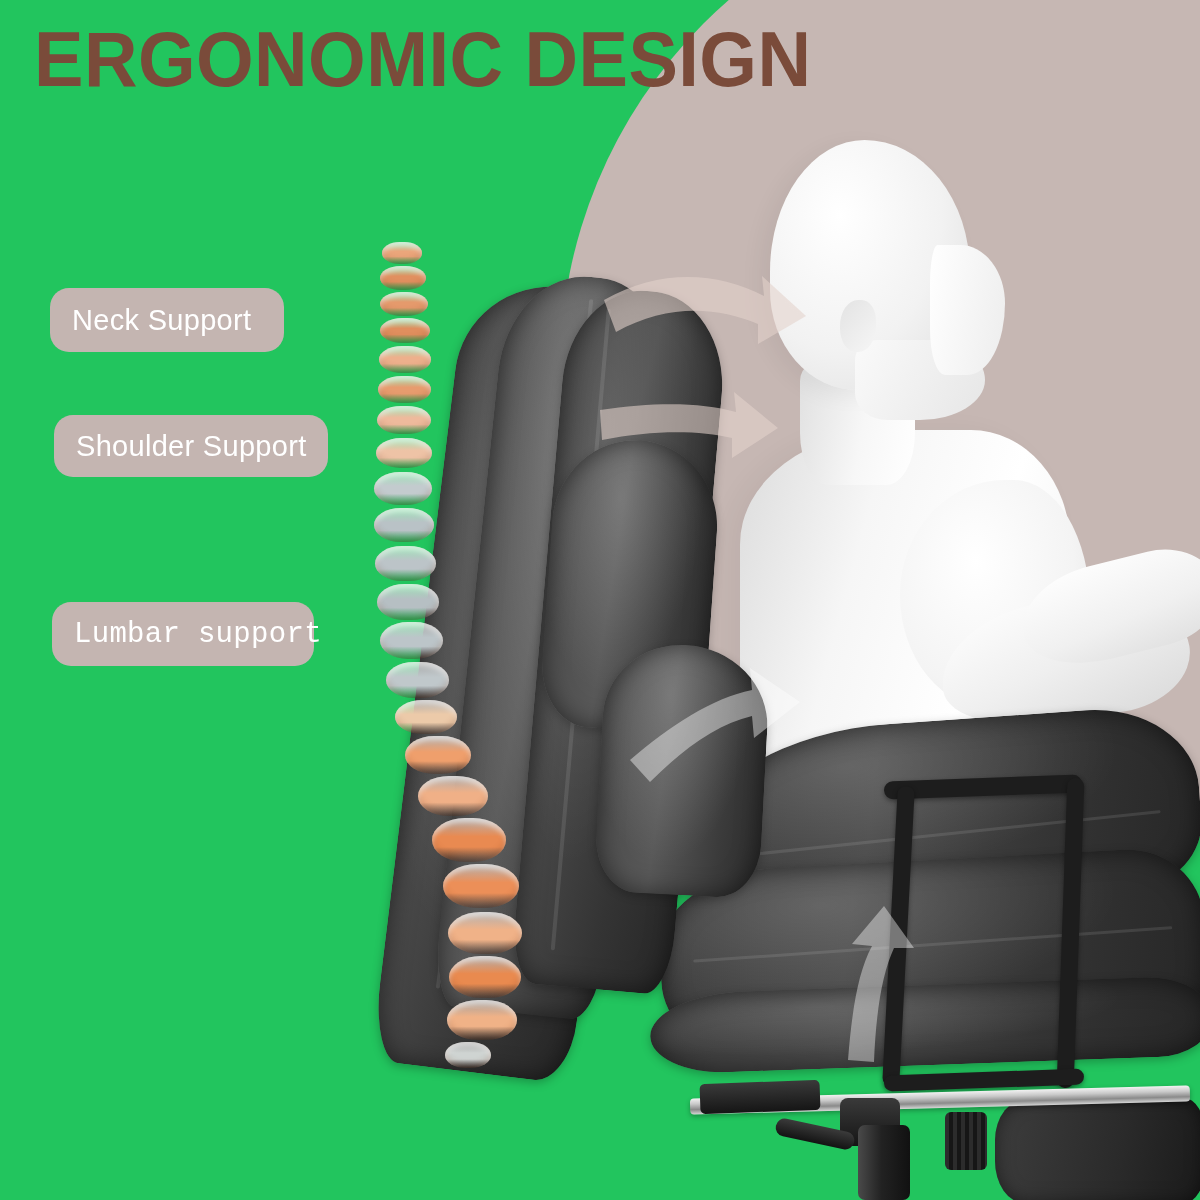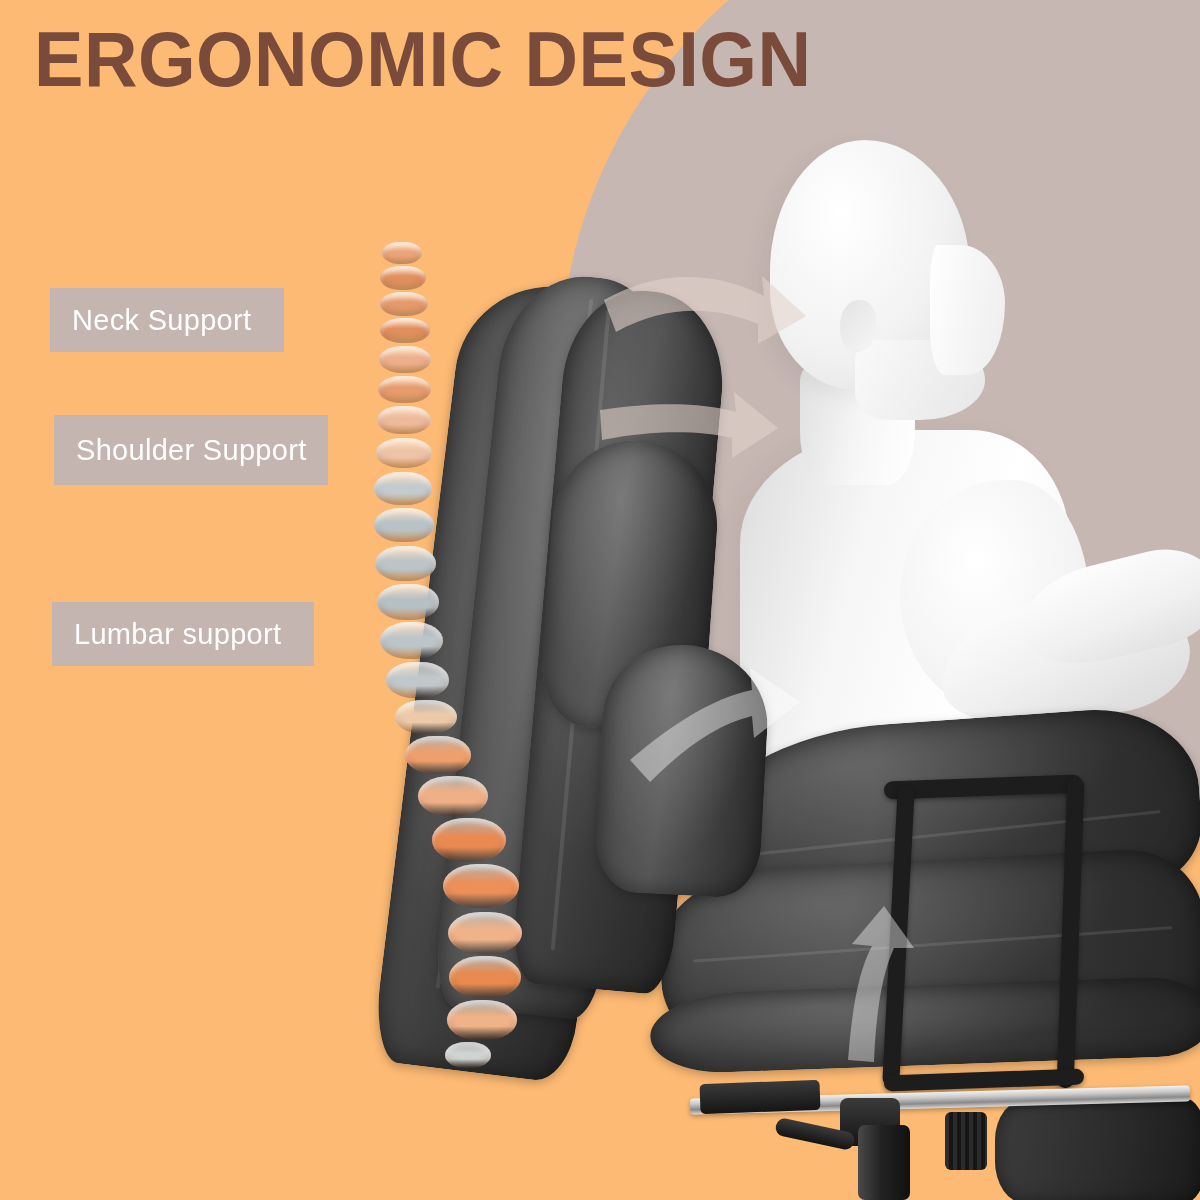--- a/index.html
+++ b/index.html
@@ -50,24 +50,25 @@
     background: #c4b5b1;
     color: #ffffff;
     font-size: 29px;
     line-height: 1;
     letter-spacing: 0.3px;
     display: flex;
     align-items: center;
     padding: 0 22px;
     box-sizing: border-box;
     white-space: nowrap;
+    border-radius: 19px;
   }
   .chip-0 { left: 50px;  top: 288px; width: 234px; height: 64px; }
-  .chip-1 { left: 54px;  top: 415px; width: 274px; height: 70px; }
-  .chip-2 { left: 52px;  top: 602px; width: 262px; height: 64px; }
+  .chip-1 { left: 54px;  top: 415px; width: 274px; height: 62px; }
+  .chip-2 { left: 52px;  top: 602px; width: 262px; height: 64px; font-family: Liberation Mono, monospace; }
   .chip-3 { left: 53px;  top: 805px; width: 210px; height: 66px; }
 
   
   .spine {
     position: absolute;
     left: 350px;
     top: 230px;
     width: 200px;
     height: 740px;
     pointer-events: none;
@@ -270,21 +271,21 @@
 
   
   .arrow-svg { position: absolute; left: 0; top: 0; width: 1200px; height: 1200px; }
 
   
   .nosel { user-select: none; }
 </style>
 </head>
 <body>
 
-<div id="canvas" style="background: #fdba74;">
+<div id="canvas" style="background: #22c55e;">
 
   <div class="bg-circle" style="background: rgb(198, 183, 179);"></div>
 
   <div class="photo">
 
     <div>
       <div class="mq mq-torso"></div>
       <div class="mq mq-hip"></div>
       <div class="mq mq-neck"></div>
       <div class="mq mq-head"></div>

